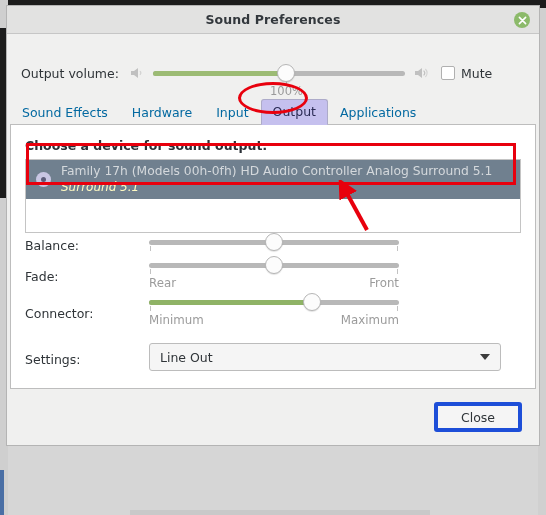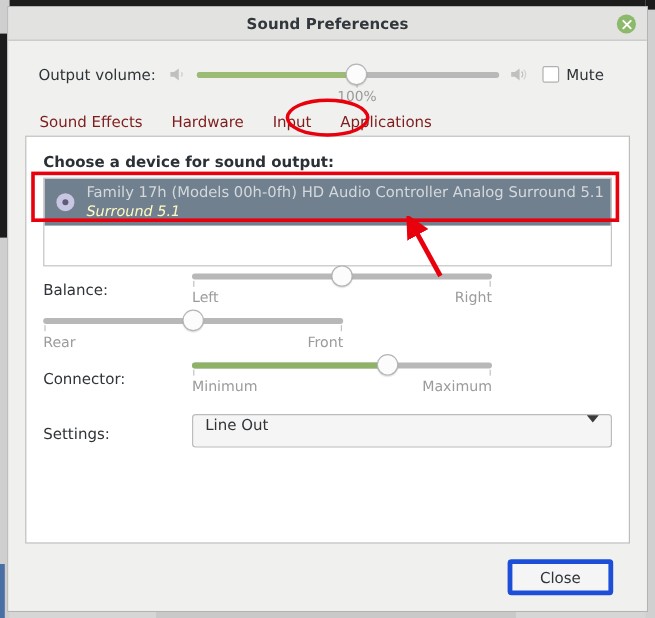--- a/index.html
+++ b/index.html
@@ -58,21 +58,21 @@
     left: 130px; bottom: 0;
     width: 300px; height: 5px;
     background: #c9c9c9;
   }
 
   
   .window {
     position: absolute;
     left: 6px; top: 5px;
     width: 534px;
-    height: 505px;
+    height: 441px;
     background: #f0f0ef;
     border: 1px solid #b4b4b4;
     display: flex;
     flex-direction: column;
   }
 
   .titlebar {
     height: 28px;
     background: #e2e2e1;
     border-bottom: 1px solid #c6c6c6;
@@ -97,24 +97,25 @@
     display: flex;
     align-items: center;
     justify-content: center;
     cursor: pointer;
   }
   .close-circle svg { display: block; }
 
   
   .dialog-body {
     flex: 1;
-    padding: 0 14px;
+    padding: 0 3px;
     display: flex;
     flex-direction: column;
     background: #f0f0ef;
+    margin-top: 11px;
   }
 
   
   .volume-row {
     display: flex;
     align-items: center;
     height: 44px;
     margin-top: 6px;
     position: relative;
   }
@@ -199,21 +200,21 @@
   .tabs {
     display: flex;
     align-items: flex-end;
     height: 26px;
     margin-top: 4px;
     position: relative;
     z-index: 3;
   }
   .tab {
     font-size: 12.5px;
-    color: #7f1d1d;
+    color: #0369a1;
     padding: 4px 11px 5px 11px;
     cursor: pointer;
     border: 1px solid transparent;
     border-bottom: none;
     white-space: nowrap;
     position: relative;
   }
   .tab.active {
     background: #c5c0ee;
     color: #2b2b55;
@@ -362,21 +363,21 @@
     align-items: center;
     margin-top: 12px;
   }
   .combo {
     width: 352px;
     height: 28px;
     background: #f5f5f5;
     border: 1px solid #bcbcbc;
     border-radius: 3px;
     display: flex;
-    align-items: flex-start;
+    align-items: center;
     padding: 0 10px;
     cursor: pointer;
     justify-content: space-between;
   }
   .combo-value {
     font-size: 12.5px;
     color: #2f3438;
   }
   .caret {
     width: 0; height: 0;
@@ -473,20 +474,21 @@
       </svg>
 
       <div class="mute-box"></div>
       <span class="mute-label">Mute</span>
     </div>
 
     <div class="tabs">
       <div class="tab">Sound Effects</div>
       <div class="tab">Hardware</div>
       <div class="tab">Input</div>
+      <div class="tab active">Output</div>
       <div class="tab">Applications</div>
     </div>
 
     <div class="panel">
 
       <div class="section-heading">Choose a device for sound output:</div>
 
       <div class="device-list">
         <div class="device-row">
           <span class="radio">
@@ -503,28 +505,25 @@
       <div class="ctrl-row">
         <span class="ctrl-label">Balance:</span>
         <div class="slider-block">
           <div class="slider-line">
             <div class="s-track"></div>
             <div class="s-fill" style="width:0%;"></div>
             <div class="s-tick-l"></div>
             <div class="s-tick-r"></div>
             <div class="s-thumb" style="left:50%;"></div>
           </div>
-          <div class="s-ends">
-            <span>Left</span>
-            <span>Right</span>
-          </div>
         </div>
       </div>
 
       <div class="ctrl-row">
+        <span class="ctrl-label">Fade:</span>
         <div class="slider-block">
           <div class="slider-line">
             <div class="s-track"></div>
             <div class="s-fill" style="width:0%;"></div>
             <div class="s-tick-l"></div>
             <div class="s-tick-r"></div>
             <div class="s-thumb" style="left:50%;"></div>
           </div>
           <div class="s-ends">
             <span>Rear</span>

